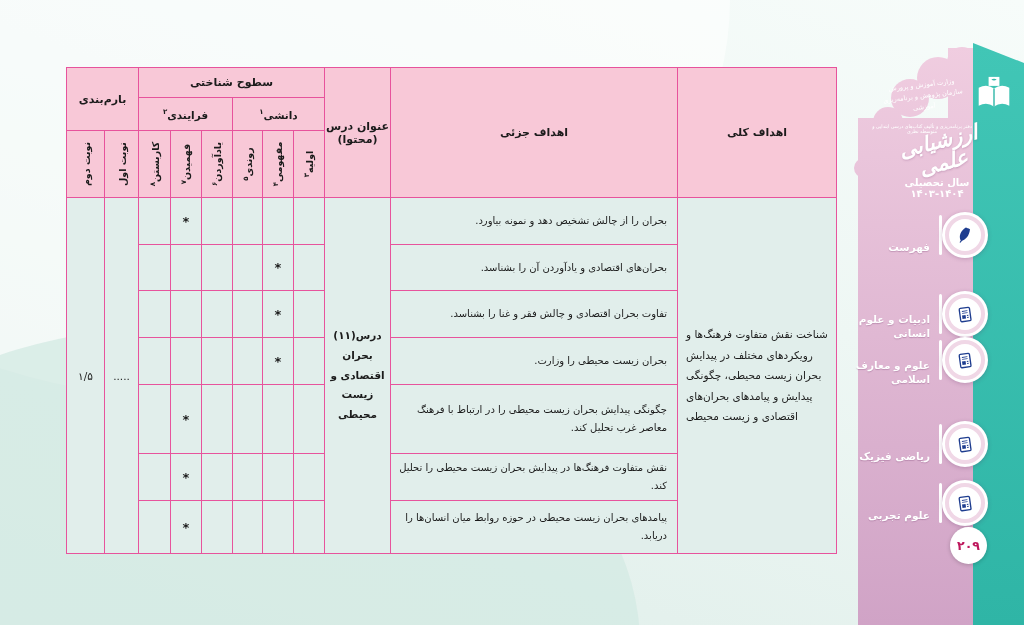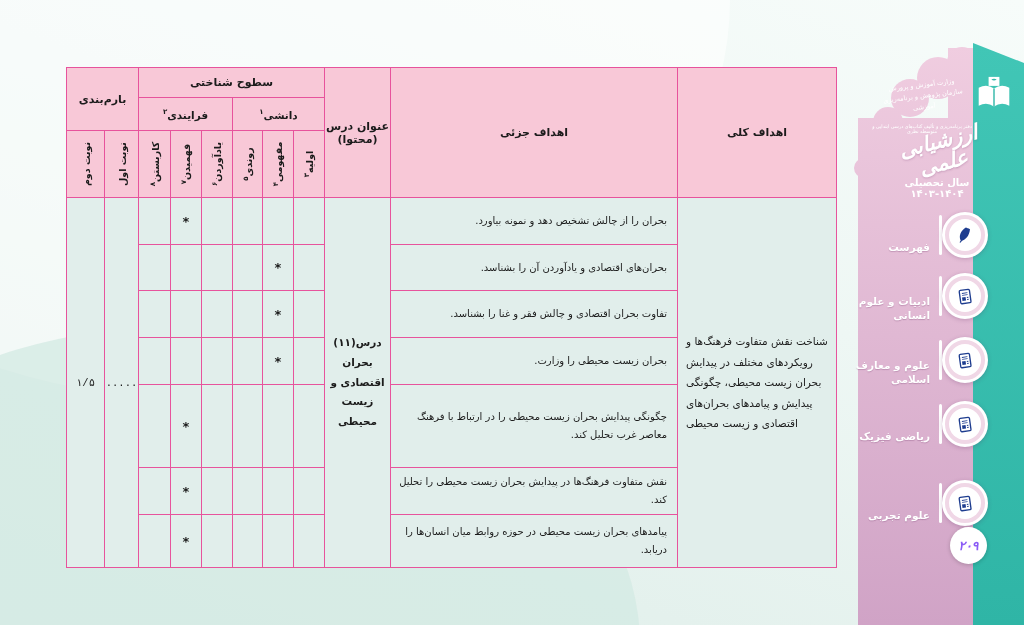--- a/index.html
+++ b/index.html
@@ -19,29 +19,29 @@
   
   table.grid { position:absolute; left:66px; top:67px; border-collapse:collapse;
                table-layout:fixed; direction:rtl; }
   table.grid th, table.grid td { border:1.5px solid #e7539c; vertical-align:middle; }
   .hdr { background:#f8c8d7; font-weight:bold; font-size:11px; text-align:center;margin-top:28px; }
   .cell { background:#e1eeeb; font-size:10px; }
   .obj { text-align:right; padding:4px 10px 4px 6px; line-height:1.8; }
   .goal { text-align:left; padding:4px 8px; line-height:1.95; font-size:10.5px; }
   .lesson { text-align:center; font-weight:bold; padding:2px 0; line-height:1.9; font-size:10.5px; }
   .star { text-align:center; font-size:13px; font-weight:bold; }
-  .num { text-align:center; font-size:10.5px;font-family:Liberation Mono, monospace; }
+  .num { text-align:center; font-size:10.5px; }
   .vcell { position:relative; height:67px; padding:0; }
   .rot { position:absolute; left:50%; top:50%; transform:translate(-50%,-50%) rotate(-90deg);
          white-space:nowrap; font-size:9.5px; font-weight:bold; }
   .rot sup, .hsub sup { font-size:7px; }
   .hsub { font-size:10.5px; }
   tr.hA { height:30px; } tr.hB { height:33px; } tr.hC { height:67px; }
   tr.r1 { height:47px; } tr.r2 { height:46px; } tr.r3 { height:47px; } tr.r4 { height:47px; }
-  tr.r5 { height:83px;padding-left:48px; } tr.r6 { height:47px; } tr.r7 { height:53px; }
+  tr.r5 { height:69px;padding-left:48px; } tr.r6 { height:47px; } tr.r7 { height:53px; }
 
   
   .cloud-svg { position:absolute; right:0; top:0; width:174px; height:625px; }
   .teal-band { position:absolute; right:0; top:43px; width:51px; height:582px;
                background:linear-gradient(180deg,#41c6b6 0%,#2fb5a6 100%);
                clip-path:polygon(0 0, 100% 20px, 100% 100%, 0 100%); }
   .brand-book { position:absolute; right:12px; top:74px; width:36px; height:40px; }
   .ministry { position:absolute; right:54px; top:80px; width:94px; color:#fff;
               font-size:6.5px; line-height:1.7; text-align:center; direction:rtl;
               transform:rotate(-7deg); }
@@ -61,21 +61,21 @@
              border-radius:50%; background:#f0d7e6; border:3px solid #fff;
              box-shadow:0 1px 4px rgba(90,40,90,.25); }
   .minner { position:absolute; left:4px; top:4px; width:32px; height:32px; border-radius:50%;
             background:#fff; display:flex; align-items:center; justify-content:center; }
   .mlabel { position:absolute; right:94px; width:80px; top:50%; transform:translateY(-50%);
             color:#fff; font-weight:bold; font-size:10.5px; line-height:1.35;
             text-align:right; direction:rtl; text-shadow:0 1px 1px rgba(120,60,110,.3);margin-top:12px; }
   .page-badge { position:absolute; right:37px; top:527px; width:37px; height:37px;
                 border-radius:50%; background:#fff; box-shadow:0 1px 4px rgba(0,0,0,.2);
                 display:flex; align-items:center; justify-content:center;
-                color:#8b5cf6; font-weight:bold; font-size:12.5px;font-style:italic; }
+                color:#be185d; font-weight:bold; font-size:12.5px; }
 </style>
 </head>
 <body>
 
 <div class="wave1"></div>
 <div class="wave2"></div>
 
 <table class="grid">
   <colgroup>
     <col style="width:159px">
@@ -242,21 +242,21 @@
     <div class="minner">
       <svg width="20" height="20" viewBox="0 0 24 24">
         <path d="M13 3 C7 7 4 13 7 19 C13 18 17 13 18 5 C16 4 14 3.5 13 3 Z" fill="#1e3d8f"></path>
         <path d="M6 21 Q10 15 16 9" stroke="#1e3d8f" stroke-width="1.4" fill="none"></path>
       </svg>
     </div>
   </div>
   <div class="mlabel">فهرست</div>
 </div>
 
-<div class="menu-item" style="top:268px">
+<div class="menu-item" style="top:286px">
   <div class="tick"></div>
   <div class="mcircle">
     <div class="minner">
       <svg width="19" height="19" viewBox="0 0 24 24" style="transform:rotate(-8deg)">
         <rect x="5" y="3.5" width="13" height="17" rx="1.5" fill="none" stroke="#1e3d8f" stroke-width="1.7"></rect>
         <line x1="8" y1="7.5" x2="15" y2="7.5" stroke="#1e3d8f" stroke-width="1.2"></line>
         <line x1="8" y1="10" x2="15" y2="10" stroke="#1e3d8f" stroke-width="1.2"></line>
         <rect x="7.5" y="12.5" width="4.5" height="4.5" fill="#1e3d8f"></rect>
         <line x1="13.5" y1="13.5" x2="15.5" y2="13.5" stroke="#1e3d8f" stroke-width="1.2"></line>
         <line x1="13.5" y1="16" x2="15.5" y2="16" stroke="#1e3d8f" stroke-width="1.2"></line>
@@ -276,21 +276,21 @@
         <line x1="8" y1="10" x2="15" y2="10" stroke="#1e3d8f" stroke-width="1.2"></line>
         <rect x="7.5" y="12.5" width="4.5" height="4.5" fill="#1e3d8f"></rect>
         <line x1="13.5" y1="13.5" x2="15.5" y2="13.5" stroke="#1e3d8f" stroke-width="1.2"></line>
         <line x1="13.5" y1="16" x2="15.5" y2="16" stroke="#1e3d8f" stroke-width="1.2"></line>
       </svg>
     </div>
   </div>
   <div class="mlabel">علوم و معارف اسلامی</div>
 </div>
 
-<div class="menu-item" style="top:396px">
+<div class="menu-item" style="top:416px">
   <div class="tick"></div>
   <div class="mcircle">
     <div class="minner">
       <svg width="19" height="19" viewBox="0 0 24 24" style="transform:rotate(-8deg)">
         <rect x="5" y="3.5" width="13" height="17" rx="1.5" fill="none" stroke="#1e3d8f" stroke-width="1.7"></rect>
         <line x1="8" y1="7.5" x2="15" y2="7.5" stroke="#1e3d8f" stroke-width="1.2"></line>
         <line x1="8" y1="10" x2="15" y2="10" stroke="#1e3d8f" stroke-width="1.2"></line>
         <rect x="7.5" y="12.5" width="4.5" height="4.5" fill="#1e3d8f"></rect>
         <line x1="13.5" y1="13.5" x2="15.5" y2="13.5" stroke="#1e3d8f" stroke-width="1.2"></line>
         <line x1="13.5" y1="16" x2="15.5" y2="16" stroke="#1e3d8f" stroke-width="1.2"></line>

